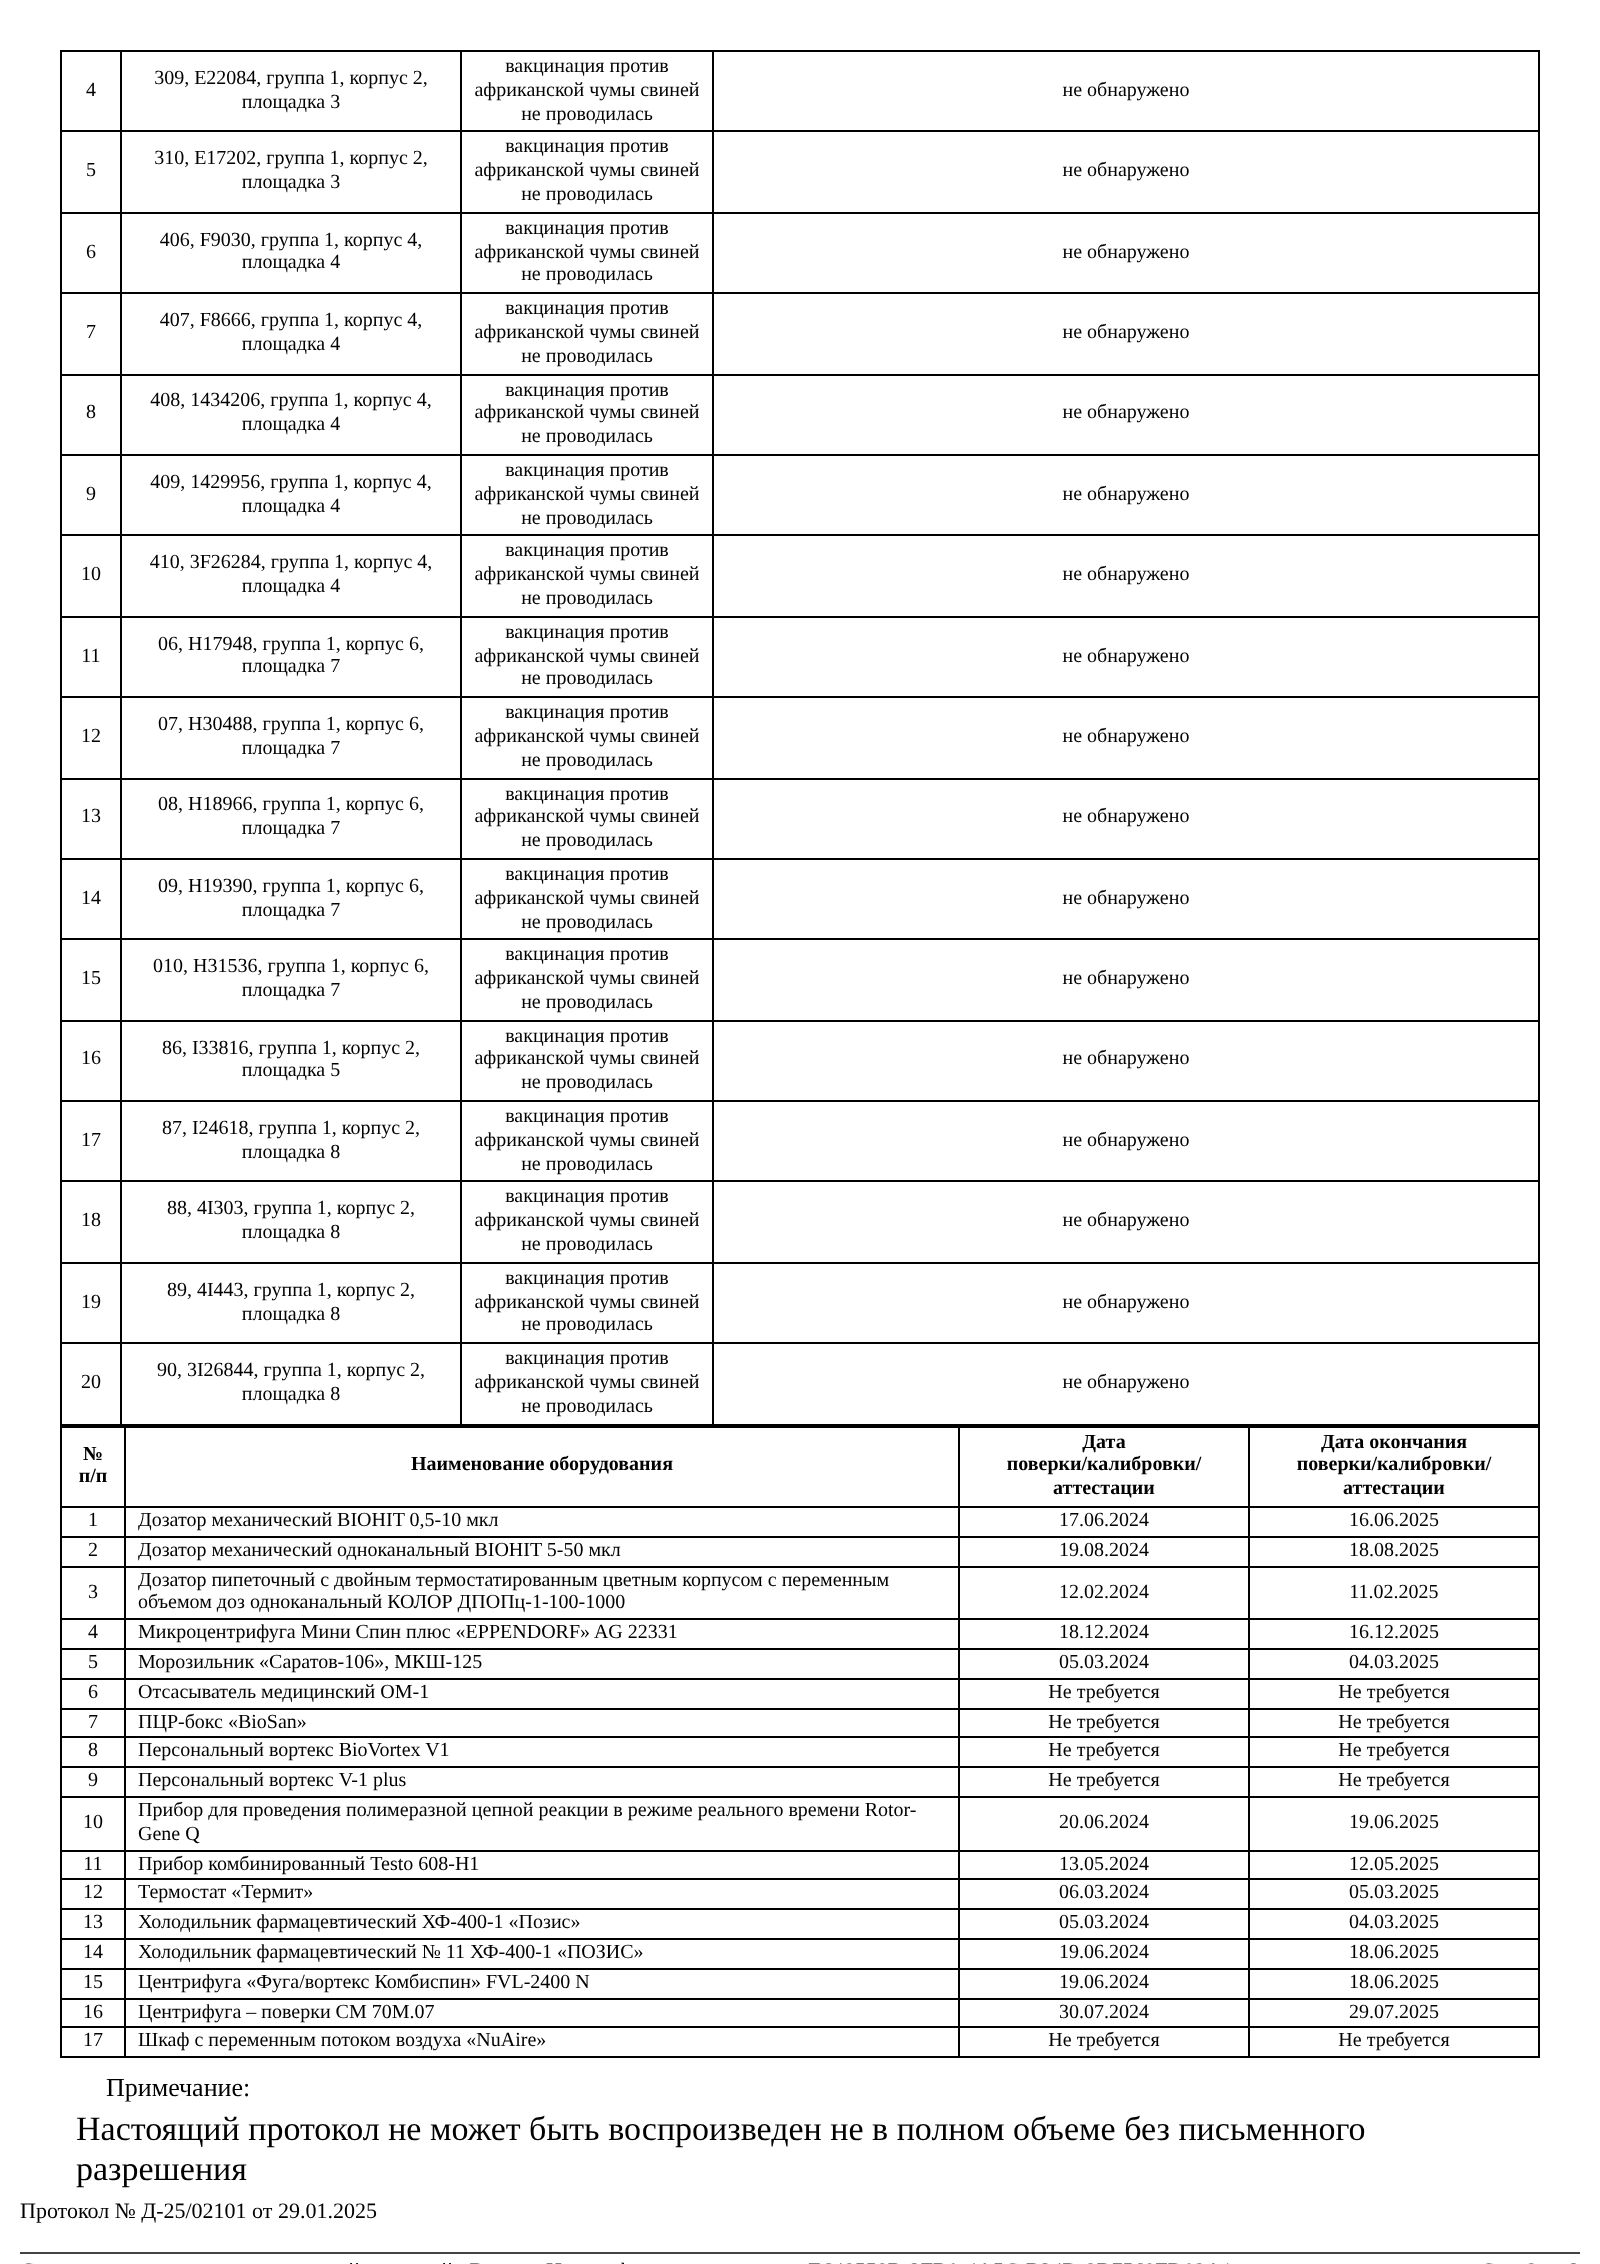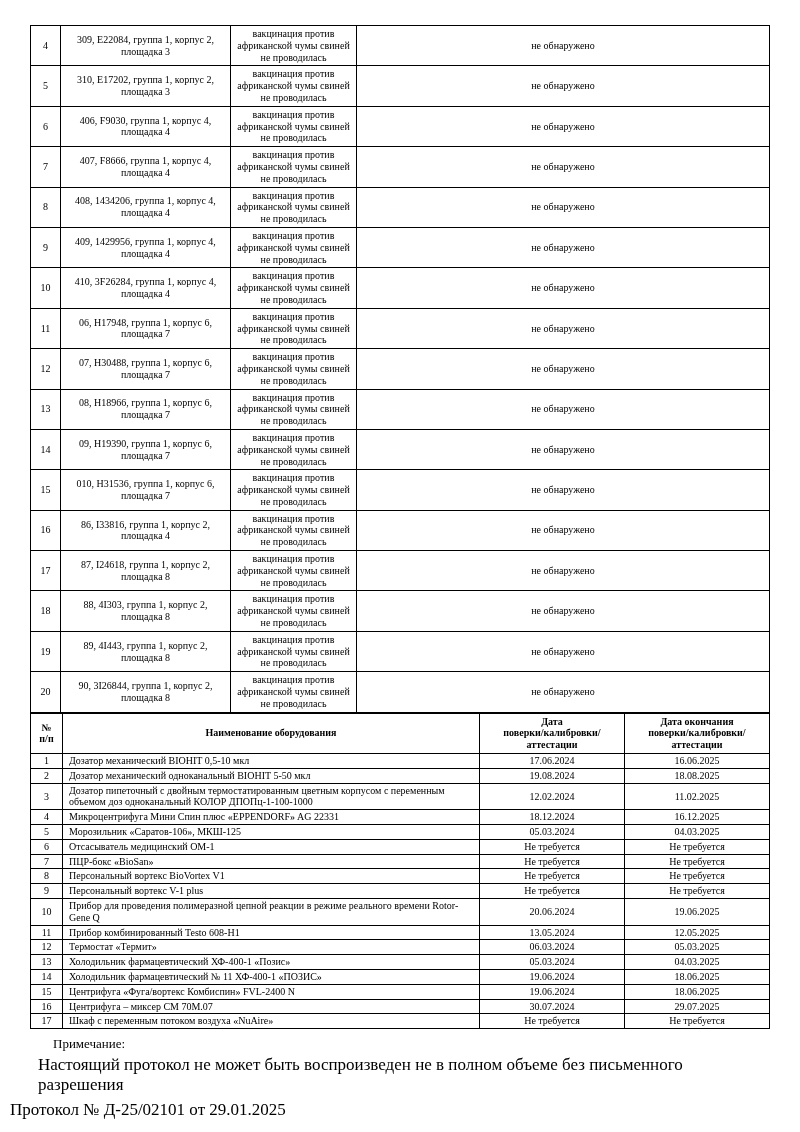--- a/index.html
+++ b/index.html
@@ -21,21 +21,21 @@
   .equipment-table th { font-weight: bold; white-space: pre-line; padding: 2px 3px; }
   .equipment-table .c-num { width: 32px; }
   .equipment-table .c-date { width: 145px; }
   .equipment-table td.c-name { text-align: left; padding-left: 6px; }
   .equipment-table td { padding-top: 1px; padding-bottom: 1px; }
 
   .note-title { font-size: 13px; margin-top: 7px; margin-left: 23px; }
   .note-text { font-size: 17px; margin-top: 3px; padding-left: 8px; }
 
   .bottom { padding: 0 10px; margin-top: 5px; }
-  .protocol-line { font-size: 17px; margin-bottom: 14px; }
+  .protocol-line { font-size: 11px; margin-bottom: 14px; }
   .footer { display: flex; justify-content: space-between; align-items: baseline; font-size: 11px; border-top: 1px solid #444; padding-top: 3px; }
   .footer .gen { max-width: 660px; }
 </style>
 </head>
 <body>
 
 <div class="page">
   <div class="content">
 
     <table class="results-table">
@@ -113,21 +113,21 @@
             <td class="c-res">не обнаружено</td>
           </tr>
           <tr>
             <td class="c-num">15</td>
             <td class="c-sample">010, Н31536, группа 1, корпус 6, площадка 7</td>
             <td class="c-vac">вакцинация против африканской чумы свиней не проводилась</td>
             <td class="c-res">не обнаружено</td>
           </tr>
           <tr>
             <td class="c-num">16</td>
-            <td class="c-sample">86, I33816, группа 1, корпус 2, площадка 4</td>
+            <td class="c-sample">86, I33816, группа 1, корпус 2, площадка 5</td>
             <td class="c-vac">вакцинация против африканской чумы свиней не проводилась</td>
             <td class="c-res">не обнаружено</td>
           </tr>
           <tr>
             <td class="c-num">17</td>
             <td class="c-sample">87, I24618, группа 1, корпус 2, площадка 8</td>
             <td class="c-vac">вакцинация против африканской чумы свиней не проводилась</td>
             <td class="c-res">не обнаружено</td>
           </tr>
           <tr>
@@ -256,21 +256,21 @@
             <td class="c-date">18.06.2025</td>
           </tr>
           <tr>
             <td class="c-num">15</td>
             <td class="c-name">Центрифуга «Фуга/вортекс Комбиспин» FVL-2400 N</td>
             <td class="c-date">19.06.2024</td>
             <td class="c-date">18.06.2025</td>
           </tr>
           <tr>
             <td class="c-num">16</td>
-            <td class="c-name">Центрифуга – миксер СМ 70М.07</td>
+            <td class="c-name">Центрифуга – поверки СМ 70М.07</td>
             <td class="c-date">30.07.2024</td>
             <td class="c-date">29.07.2025</td>
           </tr>
           <tr>
             <td class="c-num">17</td>
             <td class="c-name">Шкаф с переменным потоком воздуха «NuAire»</td>
             <td class="c-date">Не требуется</td>
             <td class="c-date">Не требуется</td>
           </tr>
         </tbody>

